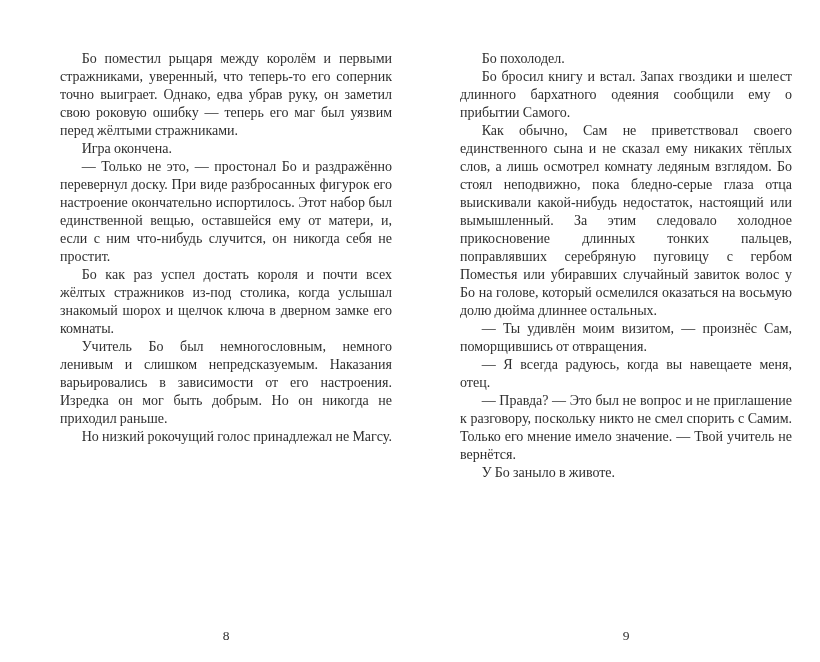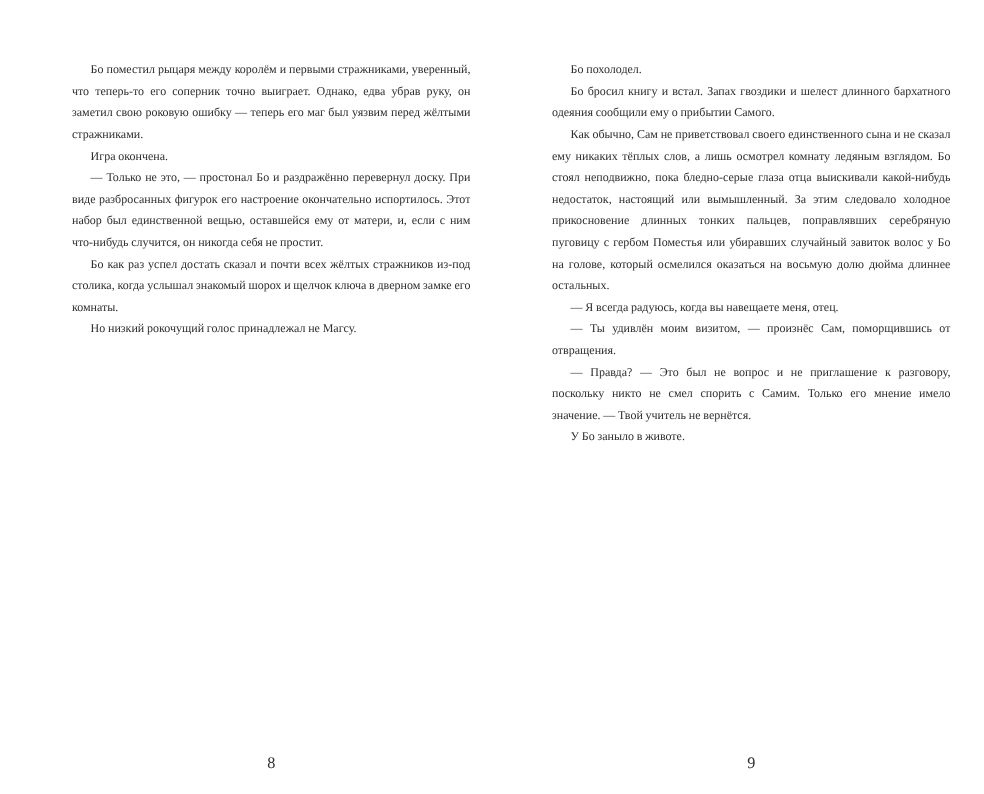--- a/index.html
+++ b/index.html
@@ -23,21 +23,21 @@
     top: 50px;
     width: 332px;
     height: 600px;
   }
   .page--left  { left: 60px; }
   .page--right { left: 460px; }
   .page-text {
     width: 100%;
     height: 566px;
     overflow: hidden;
-    font-size: 10px;
+    font-size: 14px;
     line-height: 18px;
     text-align: justify;
     hyphens: auto;
     -webkit-hyphens: auto;
     word-spacing: -0.02em;
   }
   .page-text p {
     text-indent: 1.55em;
     margin: 0;
   }
@@ -54,32 +54,33 @@
 </head>
 <body>
 
 <div class="spread">
 
   <div class="page page--left">
     <div class="page-text">
         <p>Бо поместил рыцаря между королём и первыми стражниками, уверенный, что теперь-то его соперник точно выиграет. Однако, едва убрав руку, он заметил свою роковую ошибку — теперь его маг был уязвим перед жёлтыми стражниками.</p>
         <p>Игра окончена.</p>
         <p>— Только не это, — простонал Бо и раздражённо перевернул доску. При виде разбросанных фигурок его настроение окончательно испортилось. Этот набор был единственной вещью, оставшейся ему от матери, и, если с ним что-нибудь случится, он никогда себя не простит.</p>
-        <p>Бо как раз успел достать сказал и почти всех жёлтых стражников из-под столика, когда услышал знакомый шорох и щелчок ключа в дверном замке его комнаты.</p>
+        <p>Бо как раз успел достать короля и почти всех жёлтых стражников из-под столика, когда услышал знакомый шорох и щелчок ключа в дверном замке его комнаты.</p>
+        <p>Учитель Бо был немногословным, немного ленивым и слишком непредсказуемым. Наказания варьировались в зависимости от его настроения. Изредка он мог быть добрым. Но он никогда не приходил раньше.</p>
         <p>Но низкий рокочущий голос принадлежал не Магсу.</p>
       </div>
     <div class="page-number">8</div>
   </div>
 
   <div class="page page--right">
     <div class="page-text">
         <p>Бо похолодел.</p>
         <p>Бо бросил книгу и встал. Запах гвоздики и шелест длинного бархатного одеяния сообщили ему о прибытии Самого.</p>
         <p>Как обычно, Сам не приветствовал своего единственного сына и не сказал ему никаких тёплых слов, а лишь осмотрел комнату ледяным взглядом. Бо стоял неподвижно, пока бледно-серые глаза отца выискивали какой-нибудь недостаток, настоящий или вымышленный. За этим следовало холодное прикосновение длинных тонких пальцев, поправлявших серебряную пуговицу с гербом Поместья или убиравших случайный завиток волос у Бо на голове, который осмелился оказаться на восьмую долю дюйма длиннее остальных.</p>
+        <p>— Ты удивлён моим визитом, — произнёс Сам, поморщившись от отвращения.</p>
         <p>— Я всегда радуюсь, когда вы навещаете меня, отец.</p>
-        <p>— Ты удивлён моим визитом, — произнёс Сам, поморщившись от отвращения.</p>
         <p>— Правда? — Это был не вопрос и не приглашение к разговору, поскольку никто не смел спорить с Самим. Только его мнение имело значение. — Твой учитель не вернётся.</p>
         <p>У Бо заныло в животе.</p>
       </div>
     <div class="page-number">9</div>
   </div>
 
 </div>
 
 </body></html>

